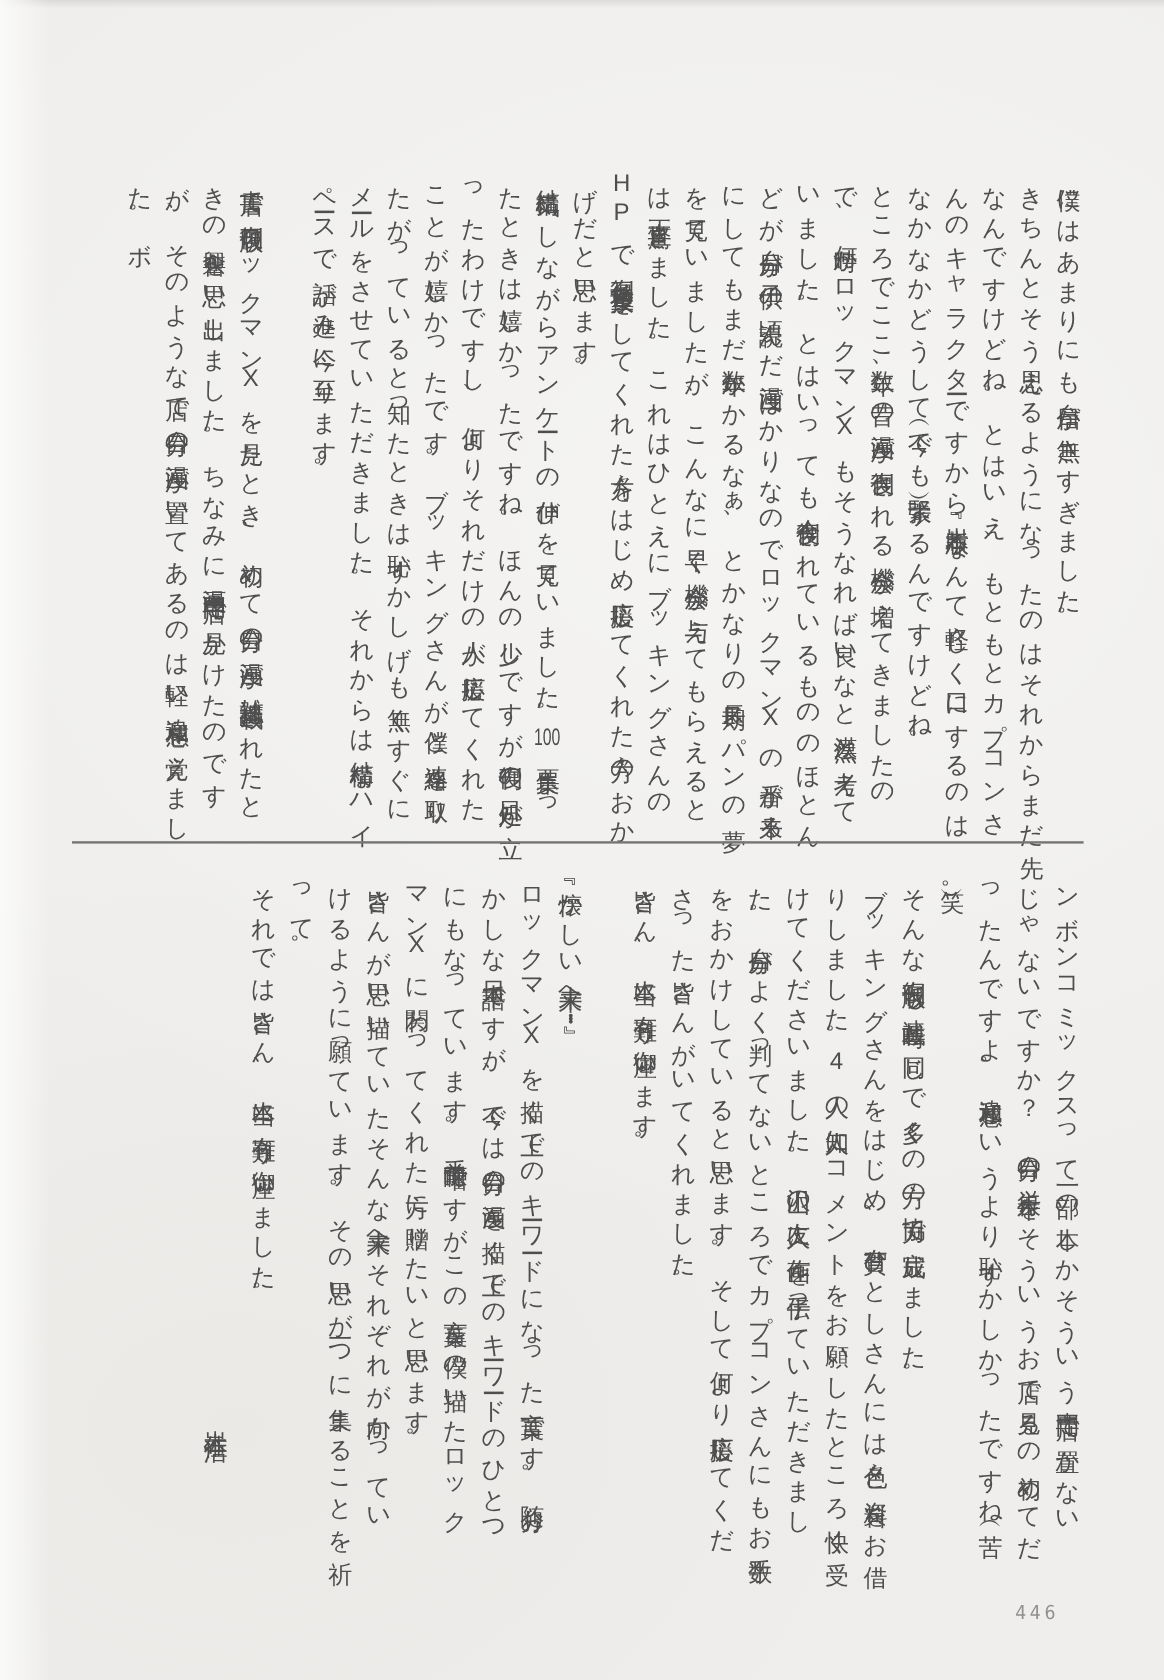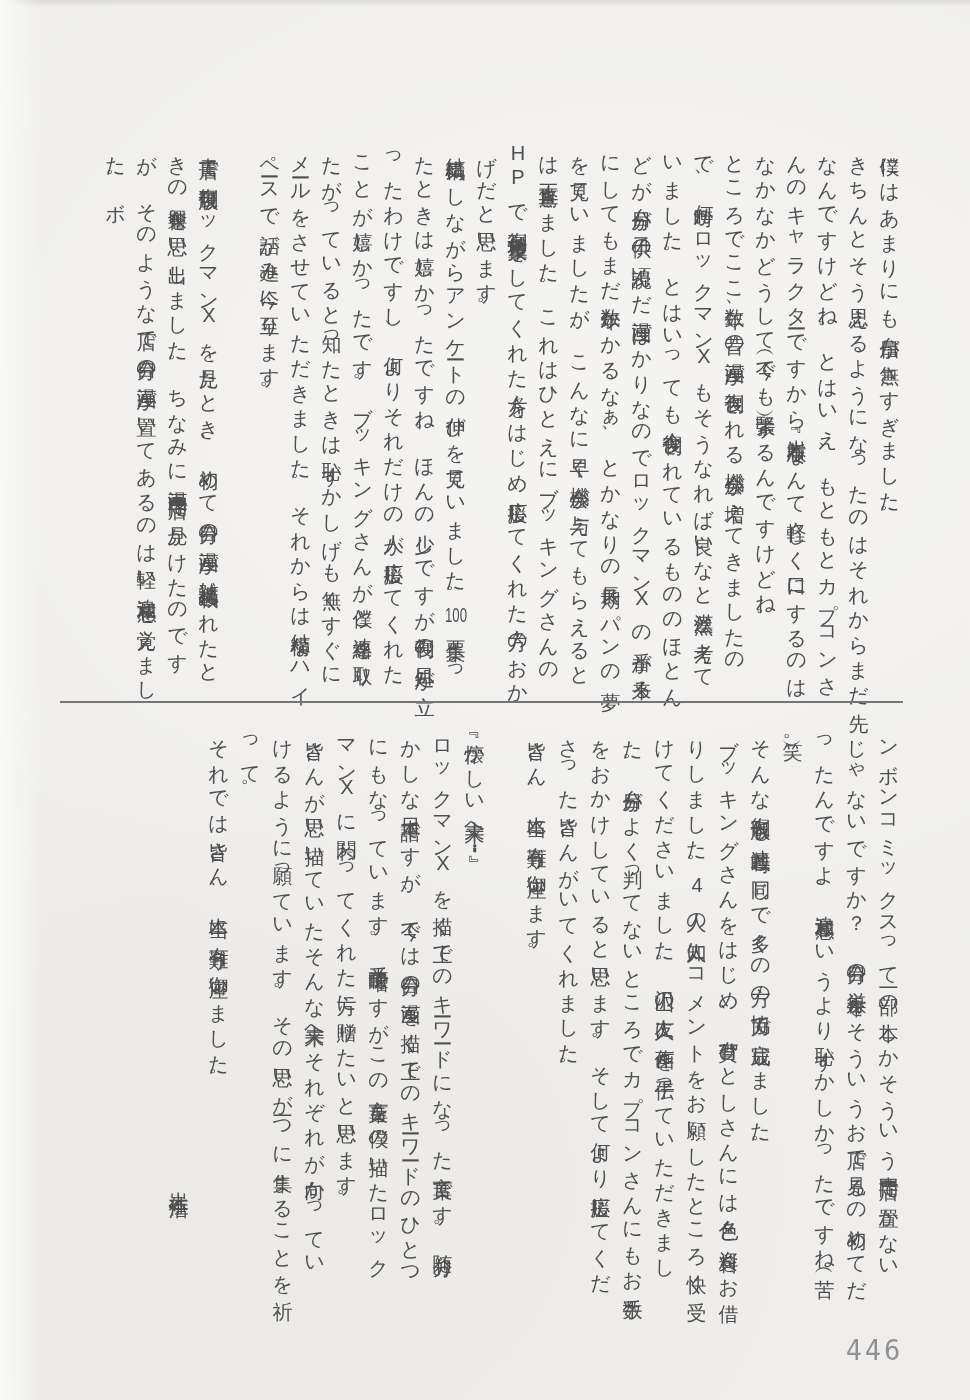--- a/index.html
+++ b/index.html
@@ -49,21 +49,21 @@
   .tcy{text-combine-upright:all;letter-spacing:0;}
   .up{text-orientation:upright;letter-spacing:inherit;}
   .signature{margin:0;margin-block-start:8px;text-indent:450px;}
   .divider{
     position:absolute;left:60px;top:701px;width:843px;height:2px;
     background:var(--divider);
   }
   .page-number{
     position:absolute;left:846px;top:1334px;
     font-family:"DejaVu Sans","Liberation Sans",sans-serif;
-    font-size:28px;letter-spacing:3px;color:var(--page_number);
+    font-size:16px;letter-spacing:3px;color:var(--page_number);
     font-stretch:condensed;
     text-align:center;
   }
 </style>
 </head>
 <body>
 
 <div class="page">
   <div class="text-block top" id="top-block">
       <p class="para">僕にはあまりにも自信が無さすぎました。</p>

